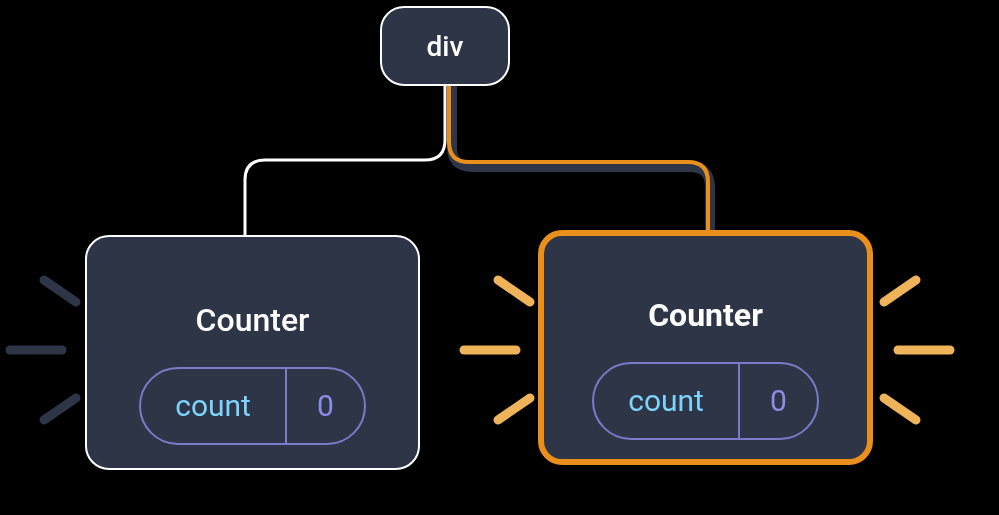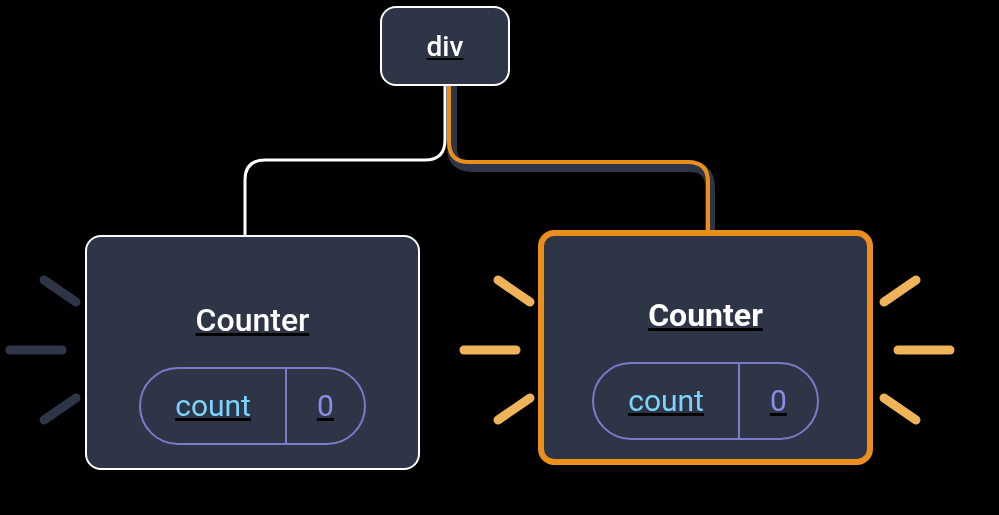--- a/index.html
+++ b/index.html
@@ -7,26 +7,25 @@
     background: #000;
     width: 999px;
     height: 515px;
     position: relative;
     font-family: -apple-system, BlinkMacSystemFont, "Segoe UI", Roboto, sans-serif;
     overflow: hidden;
   }
   .node {
     position: absolute;
     background: #2d3546;
-    border-radius: 16px;
+    border-radius: 24px;
     display: flex;
     flex-direction: column;
     align-items: center;
     justify-content: center;
-    text-decoration: underline;
   }
   .root-node {
     border: 2px solid #fff;
     width: 130px;
     height: 80px;
     left: 380px;
     top: 6px;
   }
   .root-label {
     color: #fff;

